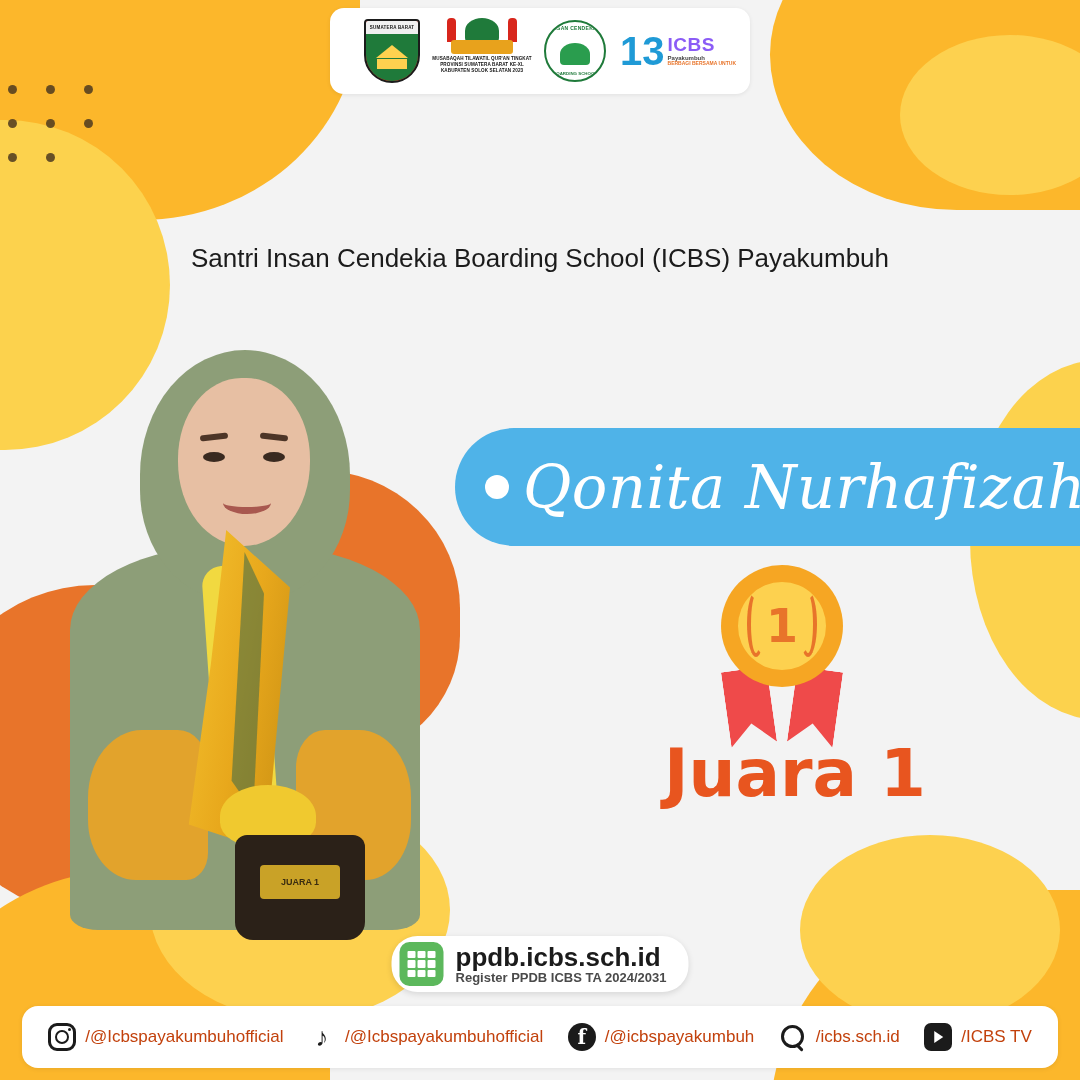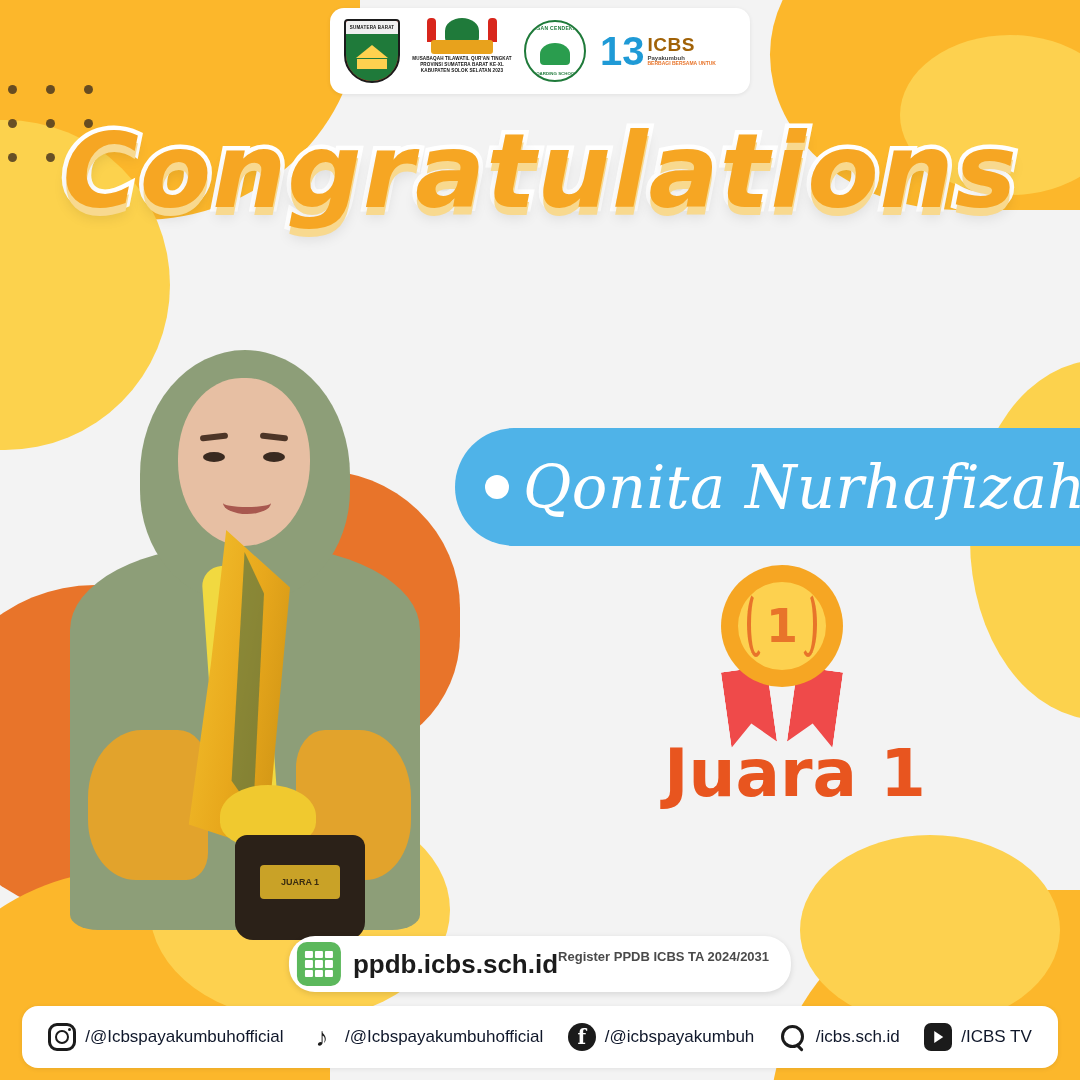--- a/index.html
+++ b/index.html
@@ -102,21 +102,21 @@
   
   .logo-bar {
     position: absolute;
     top: 8px; left: 50%;
     transform: translateX(-50%);
     width: 420px; height: 86px;
     background: #fff;
     border-radius: 14px;
     display: flex;
     align-items: center;
-    justify-content: flex-start;
+    justify-content: flex-end;
     gap: 14px;
     z-index: 5;
     box-shadow: 0 1px 4px rgba(0,0,0,.08);
     padding: 0 14px;
   }
   .logo-item { display: flex; align-items: center; justify-content: center; }
 
   .crest {
     width: 56px; height: 64px;
     background: #d8261c;
@@ -214,21 +214,21 @@
 
   .icbs13 {
     display: flex; align-items: center; gap: 3px;
   }
   .icbs13 .num {
     font-size: 40px; font-weight: 900; color: #1f9ad6;
     line-height: 1;
     position: relative;
   }
   .icbs13 .txtcol { display: flex; flex-direction: column; line-height: 1.05; }
-  .icbs13 .brand { font-size: 19px; font-weight: 900; color: #a16207; letter-spacing: .5px; }
+  .icbs13 .brand { font-size: 19px; font-weight: 900; color: #8b5cf6; letter-spacing: .5px; }
   .icbs13 .sub1 { font-size: 6px; font-weight: bold; color: #444; }
   .icbs13 .sub2 { font-size: 5px; font-weight: bold; color: #e8742a; }
 
   
   .congrats {
     position: absolute;
     top: 110px; left: 0; right: 0;
     text-align: center;
     z-index: 6;
     font-family: "DejaVu Sans", sans-serif;
@@ -484,40 +484,40 @@
     width: 28px; height: 26px;
     display: grid;
     grid-template-columns: repeat(3, 1fr);
     grid-template-rows: repeat(3, 1fr);
     gap: 2px;
   }
   .ppdb .cal-icon .grid i {
     background: #fff;
     border-radius: 1px;
   }
-  .ppdb .txts { display: flex; line-height: 1.1; }
+  .ppdb .txts { display: flex; flex-direction: column; line-height: 1.1; }
   .ppdb .url { font-size: 26px; font-weight: 900; color: #1b1b1b; }
   .ppdb .reg { font-size: 13px; font-weight: bold; color: #4a4a4a; }
 
   
   .footer {
     position: absolute;
     left: 22px; right: 22px; bottom: 12px;
     height: 62px;
     background: #fff;
     border-radius: 16px;
     display: flex;
     align-items: center;
     justify-content: space-around;
     z-index: 8;
     box-shadow: 0 1px 5px rgba(0,0,0,.08);
     padding: 0 14px;
   }
   .social { display: flex; align-items: center; gap: 9px; }
-  .social .label { font-size: 17px; color: #0f172a; }
+  .social .label { font-size: 17px; color: #c2410c; }
   .ic {
     width: 28px; height: 28px;
     display: flex; align-items: center; justify-content: center;
     flex: 0 0 auto;
   }
   .ic.ig {
     border: 3px solid #1b1b1b;
     border-radius: 9px;
     position: relative;
   }
@@ -615,21 +615,21 @@
     <div class="logo-item icbs13">
       <div class="num">13</div>
       <div class="txtcol">
         <div class="brand">ICBS</div>
         <div class="sub1">Payakumbuh</div>
         <div class="sub2">BERBAGI BERSAMA UNTUK</div>
       </div>
     </div>
   </div>
 
-  <div class="congrats">Congratulations</div>
+  <div class="subtitle">Santri Insan Cendekia Boarding School (ICBS) Payakumbuh</div>
 
   <div class="mtq-band">
   </div>
 
   <div class="person">
     <div class="p-body"></div>
     <div class="p-hijab"></div>
     <div class="p-face"></div>
     <div class="p-brow-l"></div>
     <div class="p-brow-r"></div>

